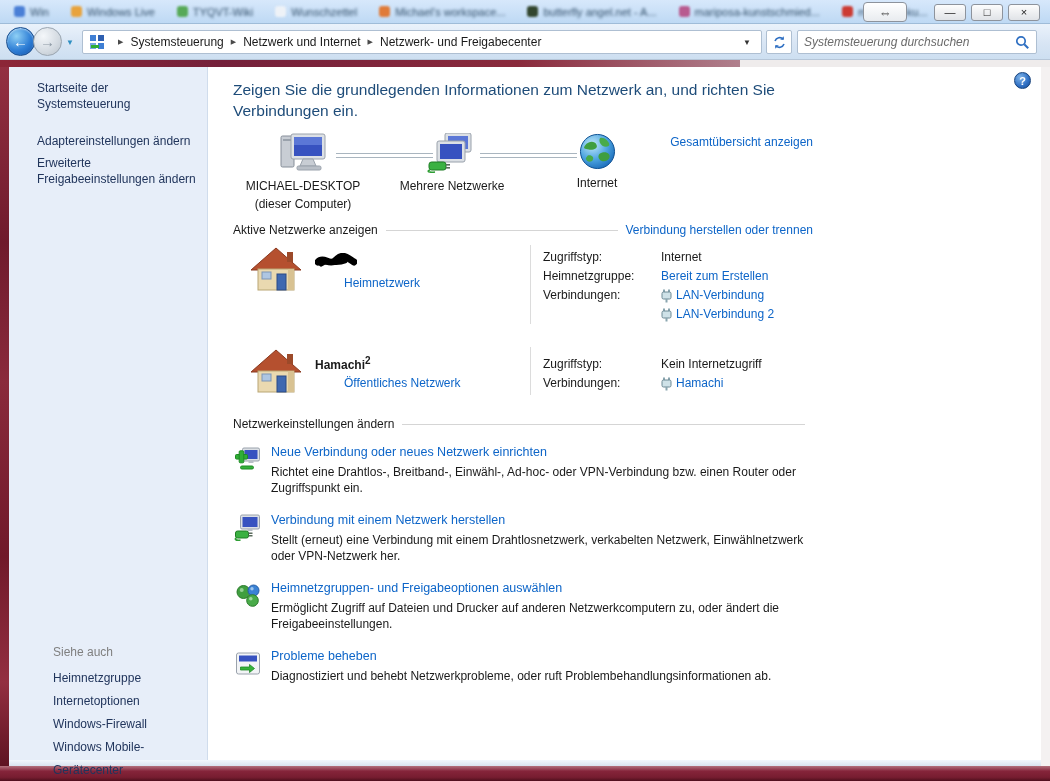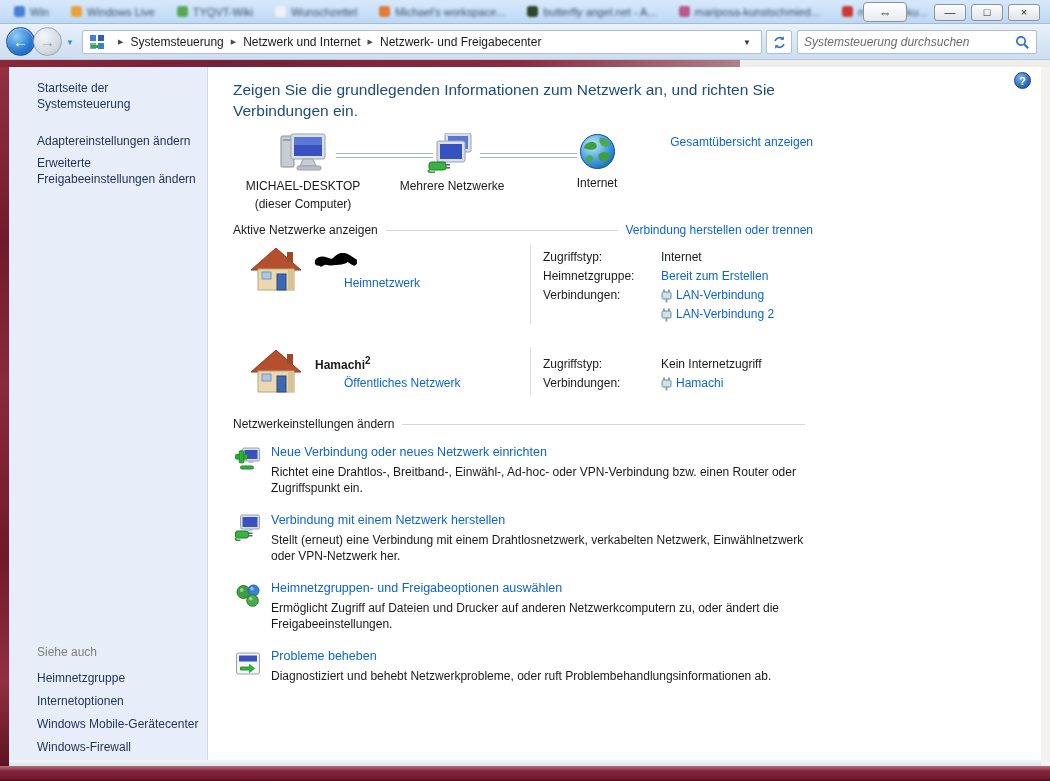--- a/index.html
+++ b/index.html
@@ -57,21 +57,21 @@
                background:linear-gradient(#f2f7fc,#d9e3ee); }
   .maroonbar { position:absolute; left:0; top:766px; width:1050px; height:15px;
                background:linear-gradient(180deg,#b2707c,#85243a 35%,#771d30 75%,#4e0f1d); }
 
   
   .window { position:absolute; left:9px; top:67px; width:1032px; height:693px; display:flex; background:#fca5a5; }
   .sidebar { width:199px; background:#e7eef9; border-right:1px solid #d0dcec; position:relative;
              padding:13px 0 0 28px; }
   .sbitem { width:164px; color:#21355c; line-height:16px; margin-bottom:6px; cursor:pointer; }
   .sbitem.gap { margin-bottom:21px; }
-  .seealso { position:absolute; left:28px; top:578px; }
+  .seealso { position:absolute; left:44px; top:578px; }
   .seehead { color:#7f7f7f; margin-bottom:8px; }
   .seeitem { color:#21355c; line-height:23px; cursor:pointer; }
 
   .content { flex:1; position:relative; background:#fff; padding:12px 24px 0 25px; }
   .helpbtn { position:absolute; top:5px; right:10px; width:17px; height:17px; border-radius:50%;
              background:radial-gradient(circle at 35% 30%, #7fb4e8, #2f6fc4 60%, #174d92);
              border:1px solid #16427c; color:#fff; font-size:11px; font-weight:bold;
              display:flex; align-items:center; justify-content:center; }
   .heading { width:585px; font-size:15.5px; line-height:21px; color:#1e4c79; }
   a.link { color:#0d65c8; text-decoration:none; cursor:pointer; }
@@ -217,22 +217,22 @@
   <div class="window">
 
     <div class="sidebar">
       <div class="sbitem gap">Startseite der Systemsteuerung</div>
       <div class="sbitem">Adaptereinstellungen ändern</div>
       <div class="sbitem">Erweiterte Freigabeeinstellungen ändern</div>
       <div class="seealso">
         <div class="seehead">Siehe auch</div>
         <div class="seeitem">Heimnetzgruppe</div>
         <div class="seeitem">Internetoptionen</div>
+        <div class="seeitem">Windows-Firewall</div>
         <div class="seeitem">Windows Mobile-Gerätecenter</div>
-        <div class="seeitem">Windows-Firewall</div>
       </div>
     </div>
 
     <div class="content">
       <div class="helpbtn">
           <span>?</span>
         </div>
 
       <div class="heading">Zeigen Sie die grundlegenden Informationen zum Netzwerk an, und richten Sie Verbindungen ein.</div>
 

